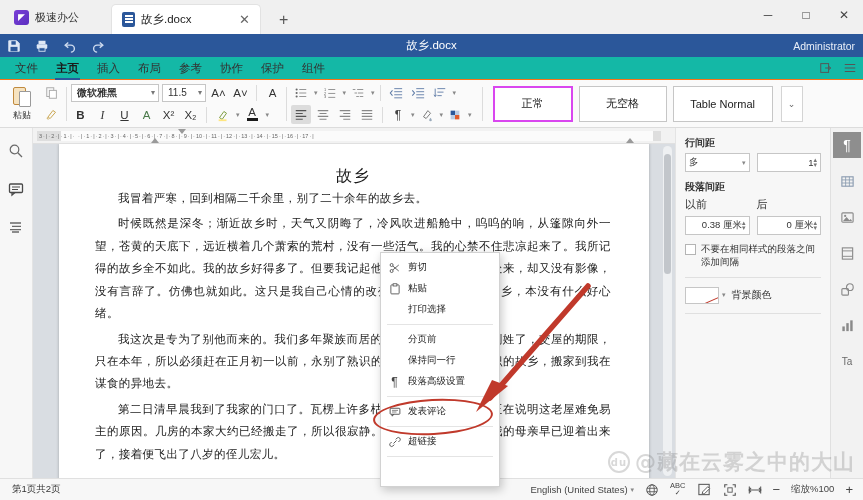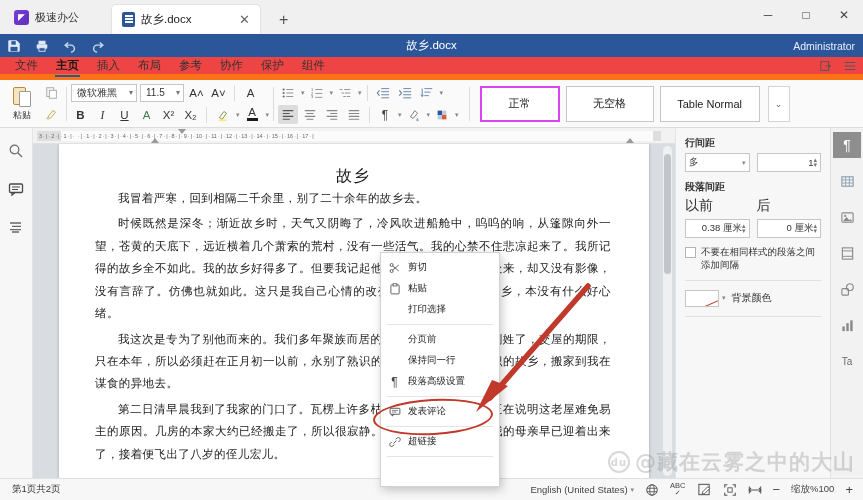--- a/index.html
+++ b/index.html
@@ -72,22 +72,22 @@
     font-size: 11.5px; pointer-events: none;
   }
   .qbar .quser {
     position: absolute; right: 8px; font-size: 10.5px; color: #e8eef7;
   }
   .icn { width: 14px; height: 14px; display: block; }
 
   
   .menubar {
     position: absolute; left: 0; top: 57px; width: 863px; height: 23px;
-    background: #ef4444; display: flex; align-items: center; padding-left: 6px;
-    font-size: 11.5px; color: #333; border-bottom: 6px solid #f97316;
+    background: #14b8a6; display: flex; align-items: center; padding-left: 6px;
+    font-size: 11.5px; color: #333; border-bottom: 1px solid #f97316;
   }
   .menubar .mi {
     padding: 2px 9px; cursor: pointer; position: relative; height: 21px;
     display: flex; align-items: center;
   }
   .menubar .mi.active { color: #1a1a1a; font-weight: bold; }
   .menubar .mi.active::after {
     content: ""; position: absolute; left: 8px; right: 8px; bottom: -1px;
     height: 2px; background: #2b579a;
   }
@@ -127,21 +127,21 @@
   }
 
   .fontrow { display: flex; align-items: center; gap: 3px; }
   .fbox {
     height: 18px; border: 1px solid #c6c6c6; background: #fff;
     display: flex; align-items: center; padding: 0 3px 0 5px;
     font-size: 10px; color: #333; cursor: text;
   }
   .fbox .cv { flex: 1; white-space: nowrap; overflow: hidden; }
   .fbox .carr { font-size: 8px; color: #777; margin-left: 3px; }
-  .fontname { width: 66px; }
+  .fontname { width: 88px; font-weight: bold; }
   .fontsize { width: 44px; }
   .fbtn {
     min-width: 19px; height: 19px; display: flex; align-items: center;
     justify-content: center; font-size: 11.5px; color: #333; cursor: pointer;
     padding: 0 2px;
   }
   .fbtn.bold { font-weight: bold; }
   .fbtn.ital { font-style: italic; font-family: "Liberation Serif", serif; }
   .fbtn.und { text-decoration: underline; }
   .vsep { width:1px; height:16px; background:#dcdcdc; margin:0 3px; }
@@ -234,21 +234,21 @@
     background: #c2c6cb; border-radius: 4px;
   }
 
   
   .rpanel {
     position: absolute; right: 33px; top: 128px; width: 155px; bottom: 22px;
     background: #f7f7f7; border-left: 1px solid #e4e4e4; padding: 8px 9px;
     font-size: 10px; color: #333;
   }
   .rpanel .lbl { font-size: 10px; color: #333; margin-bottom: 3px; font-weight: bold;}
-  .rpanel .lbl2 { font-size: 14px; color: #333; margin-bottom: 2px; }
+  .rpanel .lbl2 { font-size: 11px; color: #333; margin-bottom: 2px; }
   .row { display: flex; gap: 7px; margin-bottom: 8px; }
   .ctl {
     flex: 1; height: 19px; background: #fff; border: 1px solid #c6c6c6;
     display: flex; align-items: center; padding: 0 3px; font-size: 9.5px;
     color: #333; cursor: pointer;
   }
   .ctl .v { flex: 1; }
   .ctl .v.right { text-align: right; }
   .ctl .ar { font-size: 7px; color: #888; }
   .spin { display: flex; flex-direction: column; line-height: .7; font-size: 7px; color:#777; }

